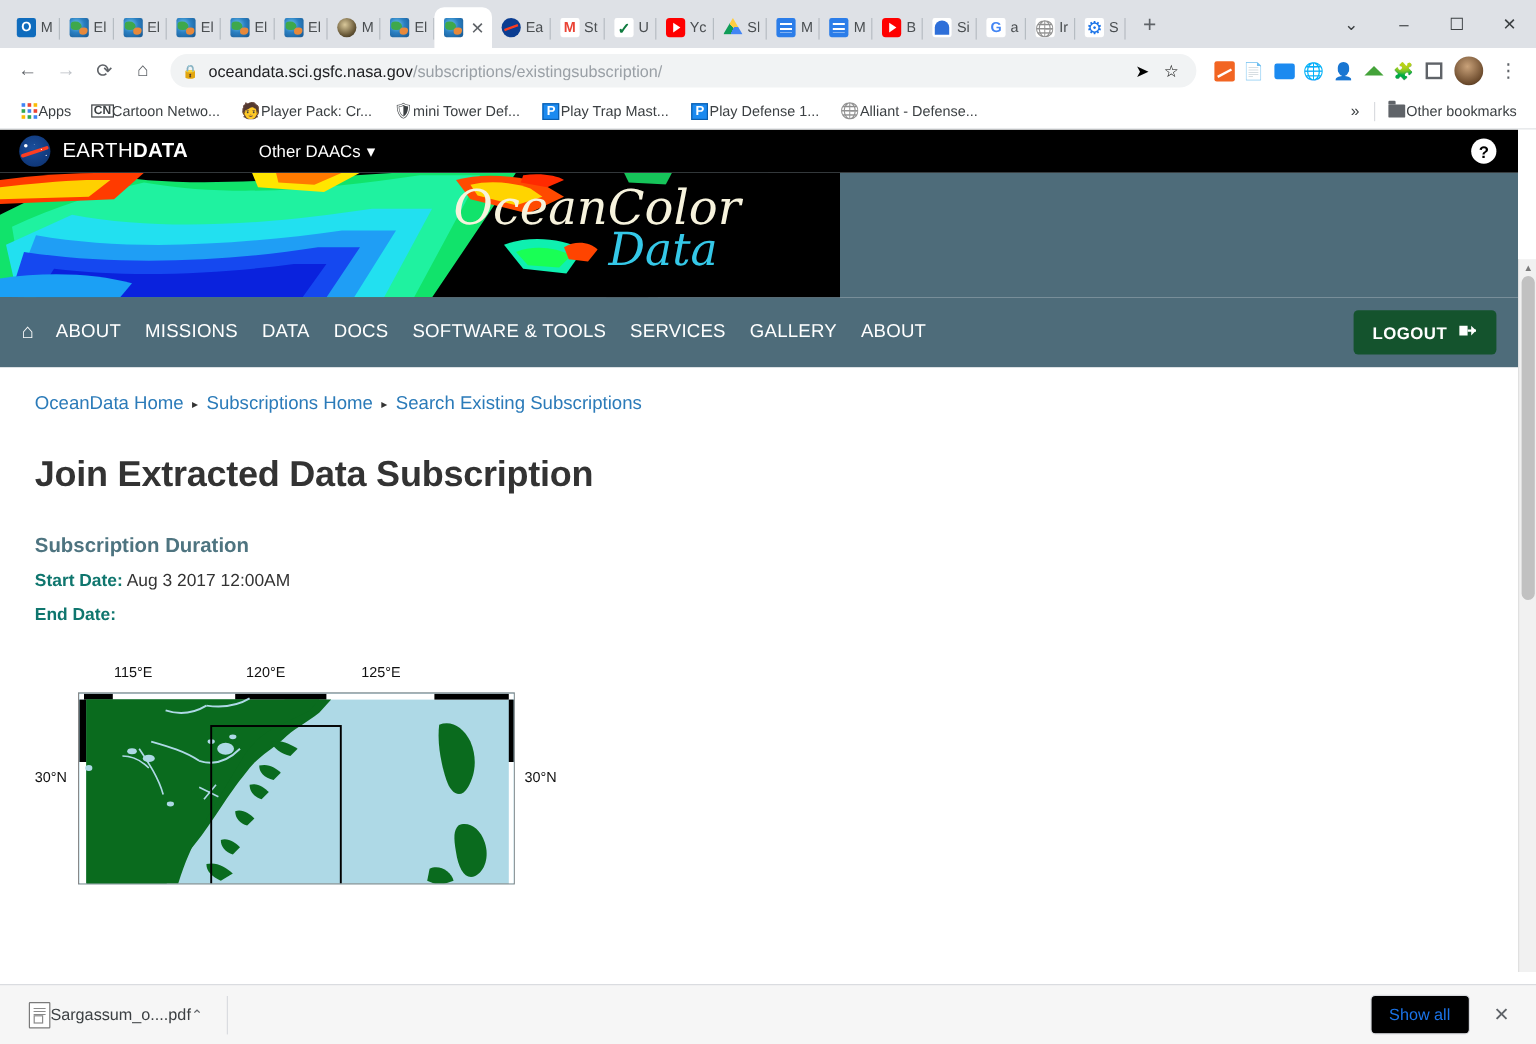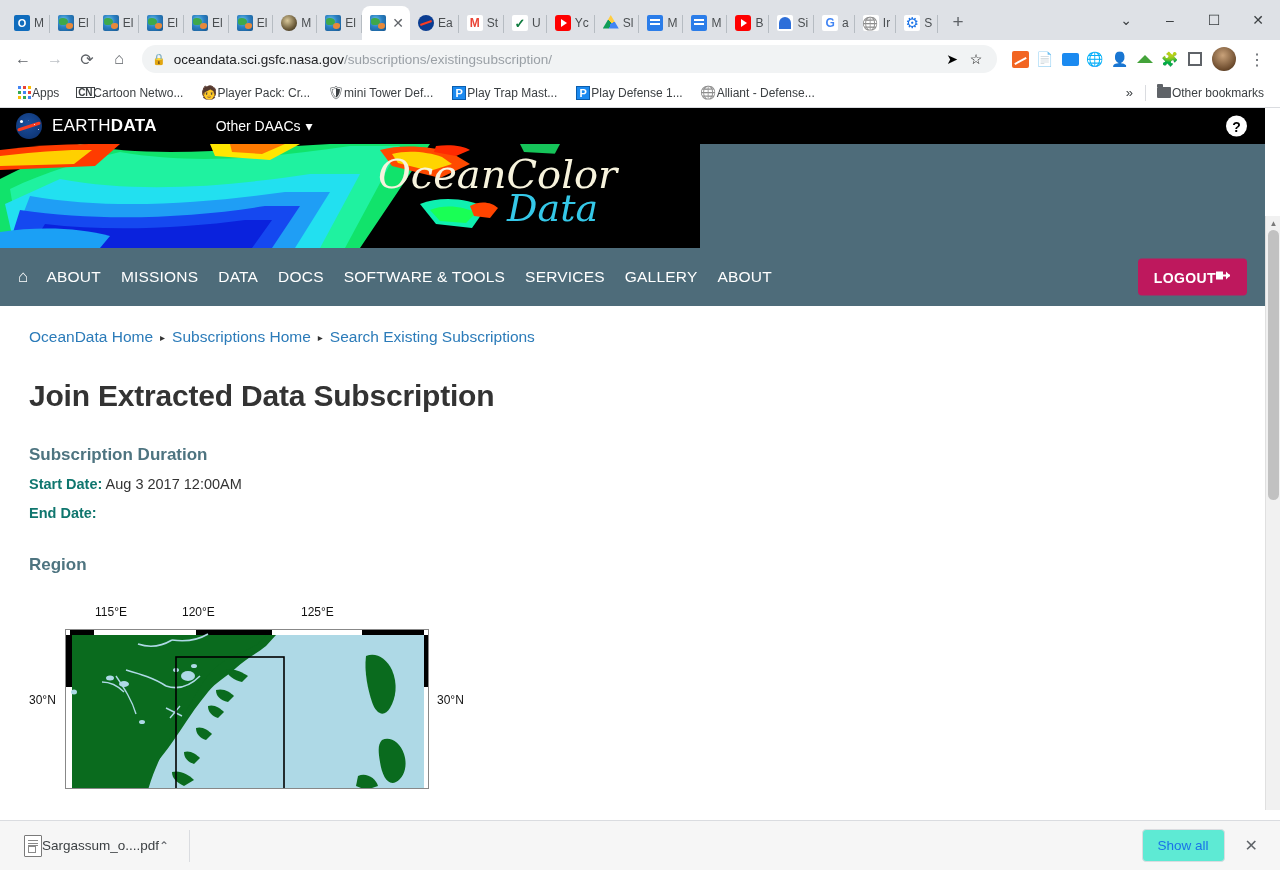--- a/index.html
+++ b/index.html
@@ -359,28 +359,28 @@
     color: #fff;
     font-size: 15.5px;
     letter-spacing: .2px;
     padding: 0 10px;
     white-space: nowrap;
     font-family: "Liberation Sans", sans-serif;
   }
   .navitem.home { font-size: 17px; padding: 0 8px 0 4px; }
   .logout {
     position: absolute; right: 18px; top: 50%; transform: translateY(-50%);
-    background: #be185d;
+    background: #14532d;
     color: #fff;
     font-size: 14px;
     font-weight: bold;
     letter-spacing: .4px;
     padding: 10px 16px;
     border-radius: 4px;
-    display: flex; align-items: flex-end; 
+    display: flex; align-items: flex-end; gap: 10px;
   }
 
   .content { padding: 22px 29px 0 29px; }
   .breadcrumb { font-size: 15.5px; color: #2b7bb9; display: flex; align-items: center; gap: 7px; }
   .breadcrumb .sep { color: #333; font-size: 10px; }
   .h1 {
     font-size: 30px;
     font-weight: bold;
     color: #333;
     margin: 33px 0 0 0;
@@ -467,21 +467,21 @@
   }
   .dl-chev { color: #5f6368; font-size: 12px; }
   .shelf-sep { width: 1px; height: 32px; background: #dadce0; margin-left: 6px; }
   .shelf-right { margin-left: auto; display: flex; align-items: center; gap: 14px; }
   .showall {
     border: 1px solid #dadce0;
     border-radius: 4px;
     color: #1a73e8;
     font-size: 13.5px;
     padding: 8px 15px;
-    background: #5eead4;
+    background: #000000;
   }
   .shelf-close { color: #5f6368; font-size: 16px; padding: 0 6px; }
 </style>
 </head>
 <body>
 
 <div id="app">
 
   <div class="chrome-top">
     <div class="tabstrip" id="tabstrip">
@@ -758,26 +758,25 @@
         <div class="h2">Subscription Duration</div>
         <div class="kv">
           <b>Start Date:</b>
           <span>Aug 3 2017 12:00AM</span>
         </div>
         <div class="kv row2">
           <b>End Date:</b>
           <span></span>
         </div>
 
-        <div class="h2">Region</div>
 
         <div class="mapwrap">
           <div class="map-lonlabels">
             <span style="left:66px">115°E</span>
-            <span style="left:153px">120°E</span>
+            <span style="left:176px">120°E</span>
             <span style="left:272px">125°E</span>
           </div>
           <div class="map-lat left">30°N</div>
           <div class="map-lat right">30°N</div>
           <div class="mapbox">
             <svg width="364" height="160" viewBox="0 0 364 160">
               <rect width="364" height="160" fill="#aed9e6"></rect>
 
               <rect x="0" y="0" width="364" height="5" fill="#fff"></rect>
               <rect x="4" y="0" width="24" height="5" fill="#000"></rect>

